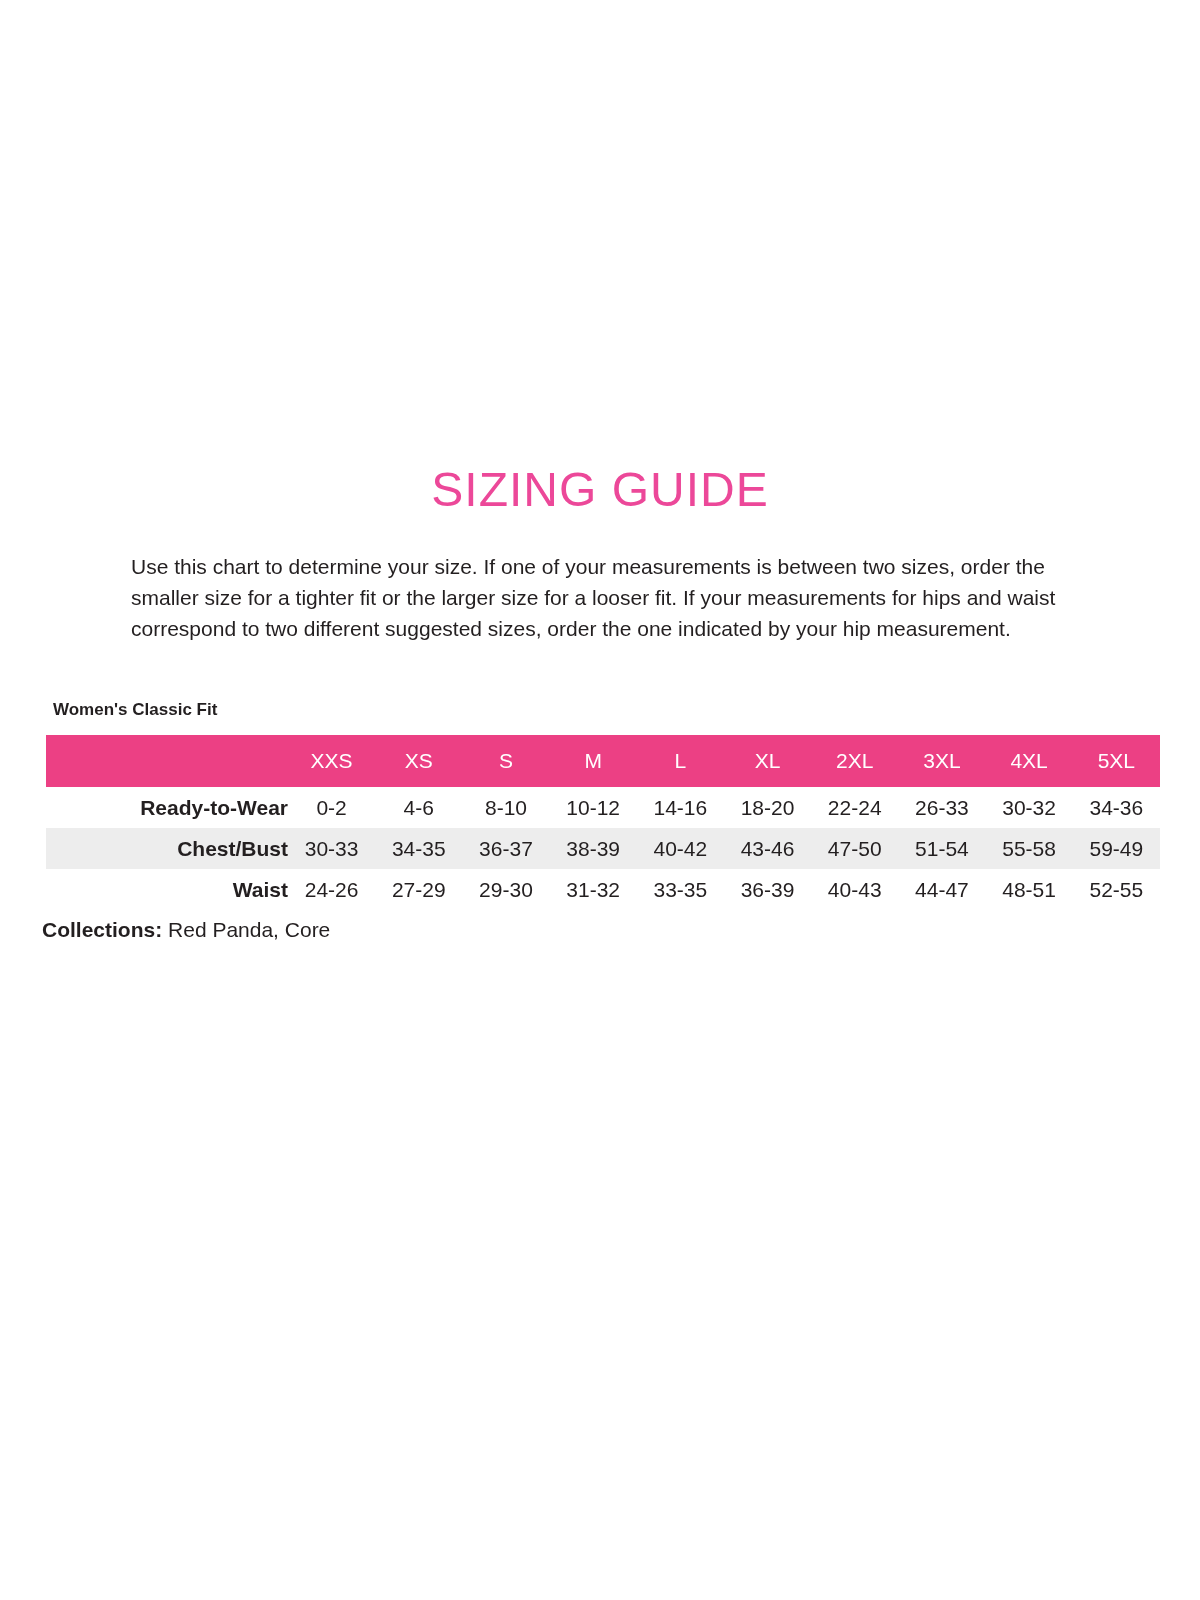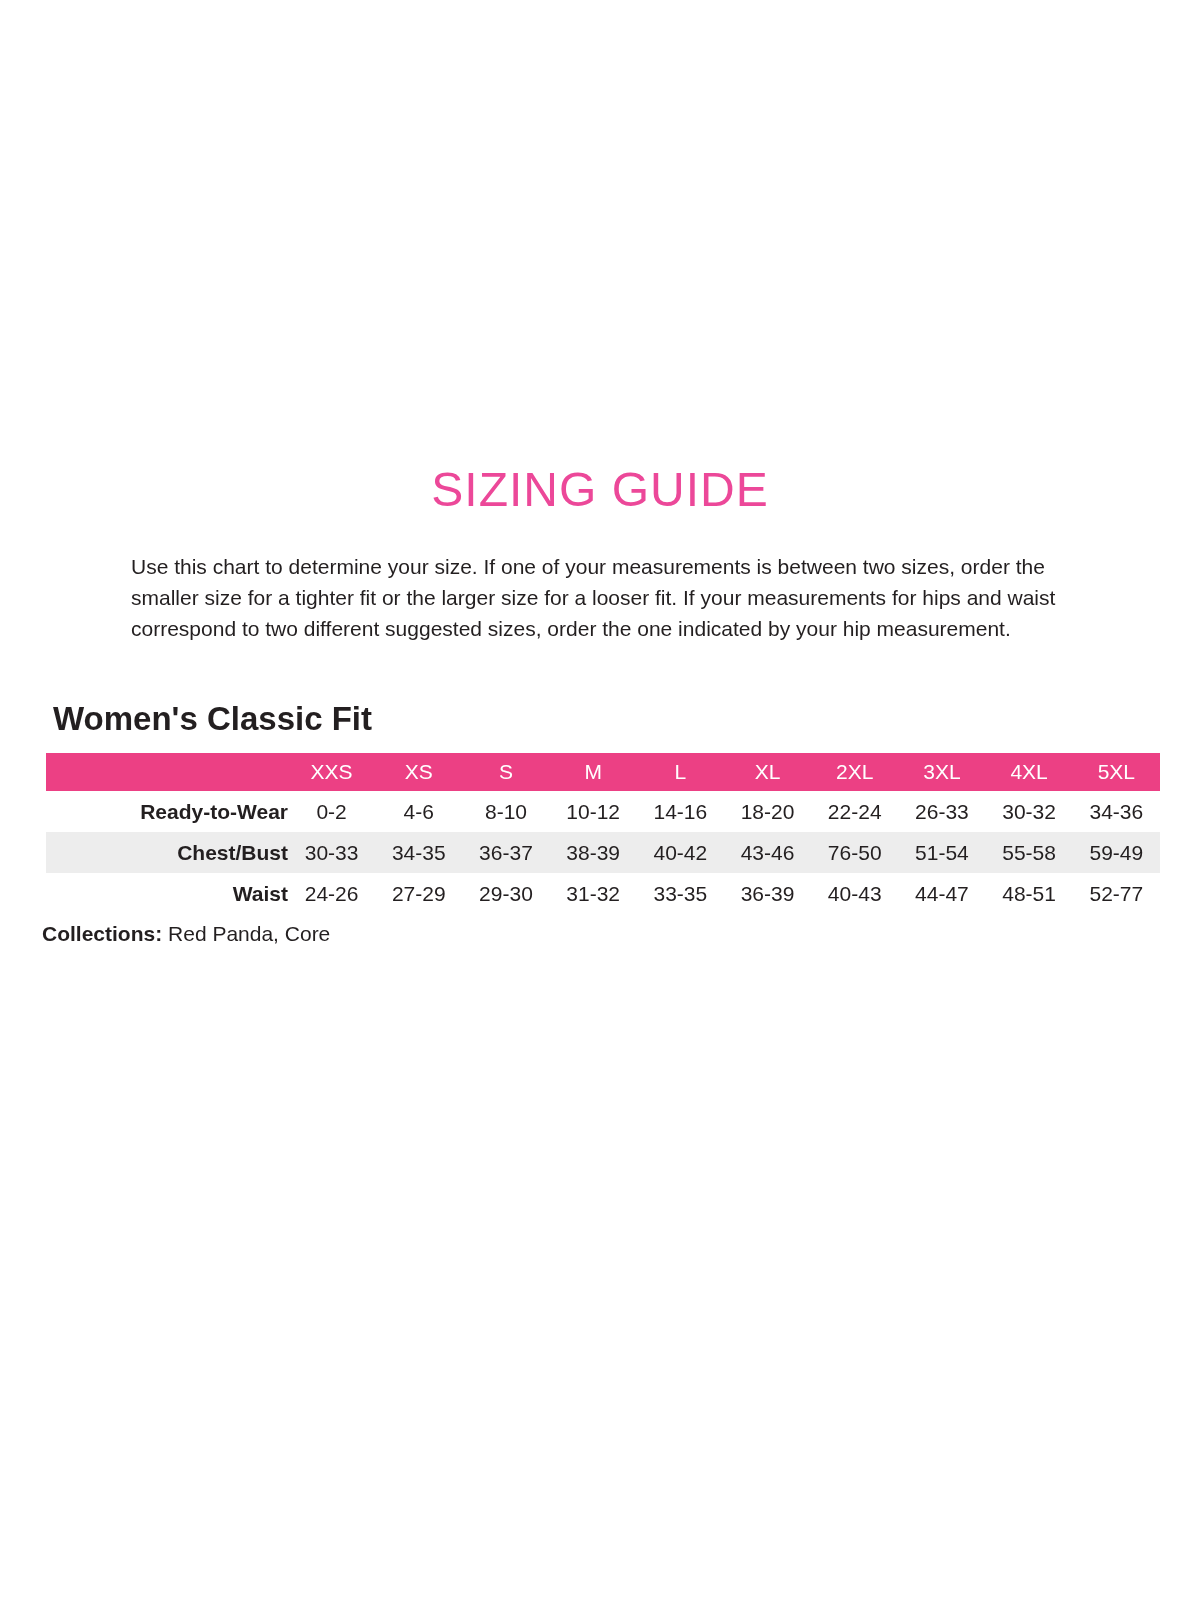--- a/index.html
+++ b/index.html
@@ -23,35 +23,35 @@
   }
   .intro{
     margin:34px 0 0 131px;
     width:950px;
     font-size:21px;
     line-height:31px;
     color:var(--text);
   }
   .section-heading{
     margin:56px 0 0 53px;
-    font-size:33px;
+    font-size:17px;
     font-weight:700;
   }
   table.sizing{
     border-collapse:collapse;
     margin:15px 0 0 46px;
     width:1114px;
     table-layout:fixed;
     font-size:21px;
   }
   table.sizing thead th{
     background:var(--header-bg);
     color:#ffffff;
     font-weight:400;
-    height:38px;
+    height:52px;
     text-align:center;
     padding:0;
   }
   table.sizing tbody th,
   table.sizing tbody td{
     height:41px;
     text-align:center;
     padding:0;
     font-weight:400;
   }
@@ -106,34 +106,34 @@
         <td>34-36</td>
       </tr>
       <tr class="alt">
         <th>Chest/Bust</th>
         <td>30-33</td>
         <td>34-35</td>
         <td>36-37</td>
         <td>38-39</td>
         <td>40-42</td>
         <td>43-46</td>
-        <td>76-50</td>
+        <td>47-50</td>
         <td>51-54</td>
         <td>55-58</td>
         <td>59-49</td>
       </tr>
       <tr>
         <th>Waist</th>
         <td>24-26</td>
         <td>27-29</td>
         <td>29-30</td>
         <td>31-32</td>
         <td>33-35</td>
         <td>36-39</td>
         <td>40-43</td>
         <td>44-47</td>
         <td>48-51</td>
-        <td>52-77</td>
+        <td>52-55</td>
       </tr>
     </tbody>
 </table>
 
 <p class="collections"><span class="lbl">Collections:</span> <span>Red Panda, Core</span></p>
 
 </body></html>

